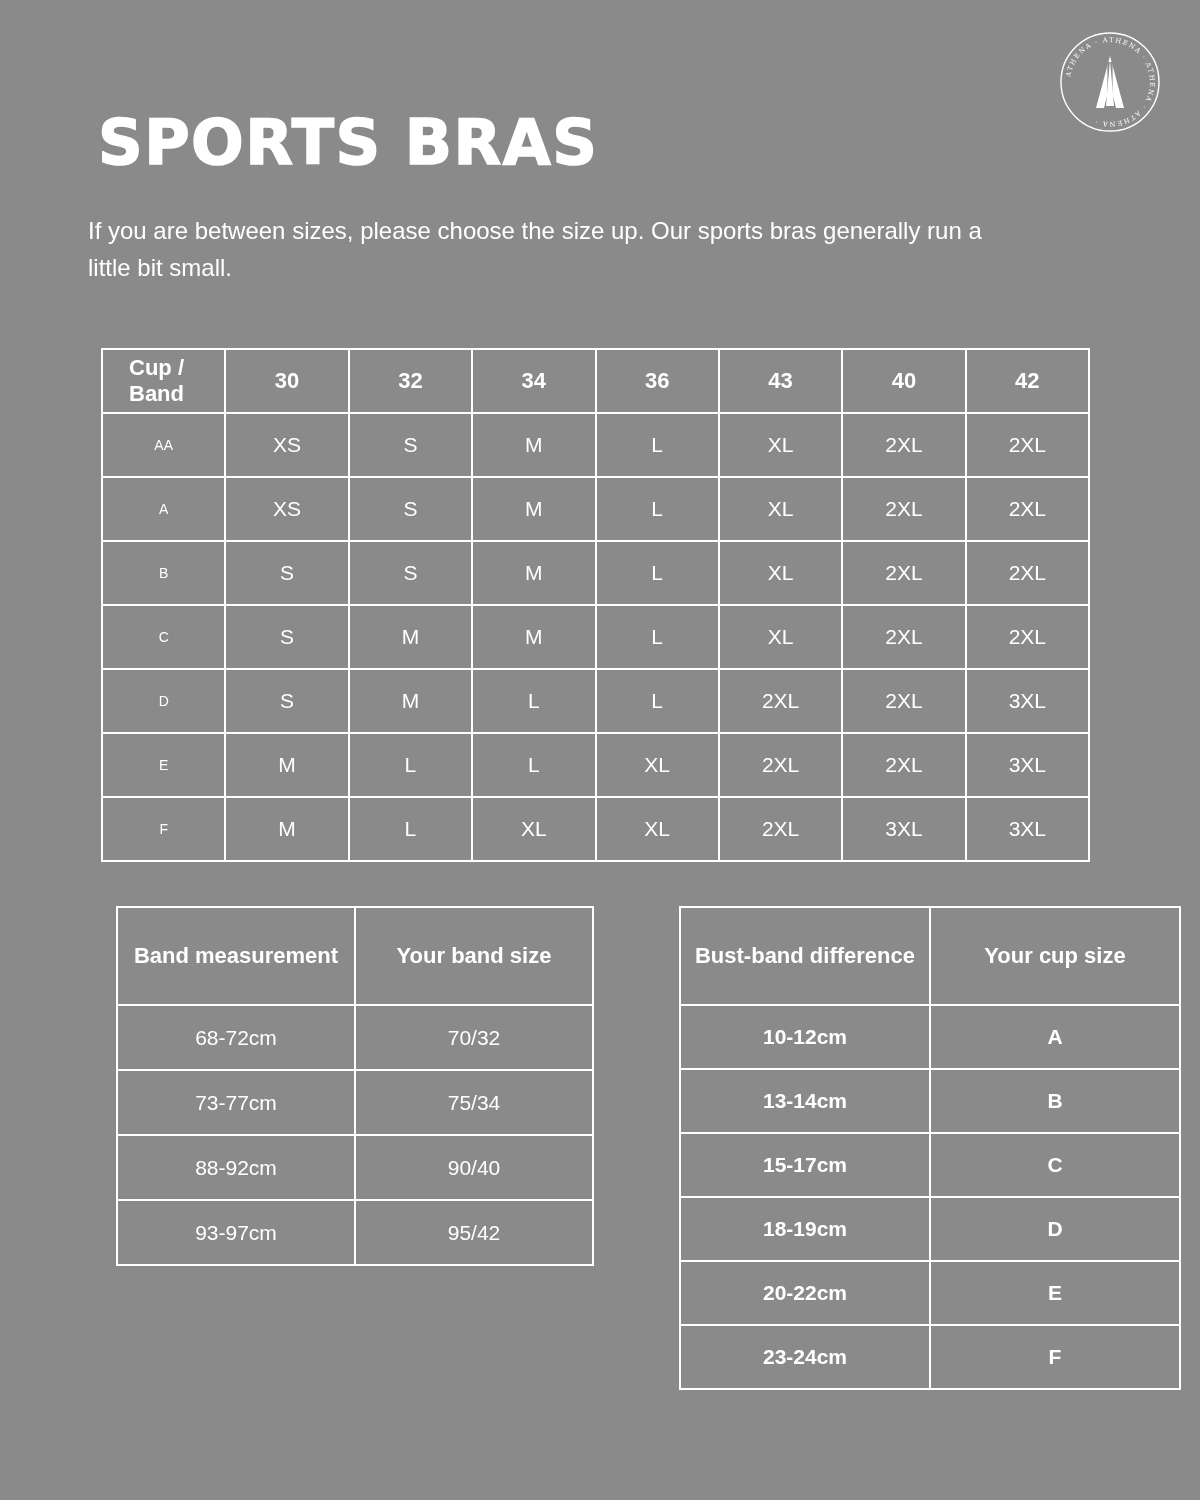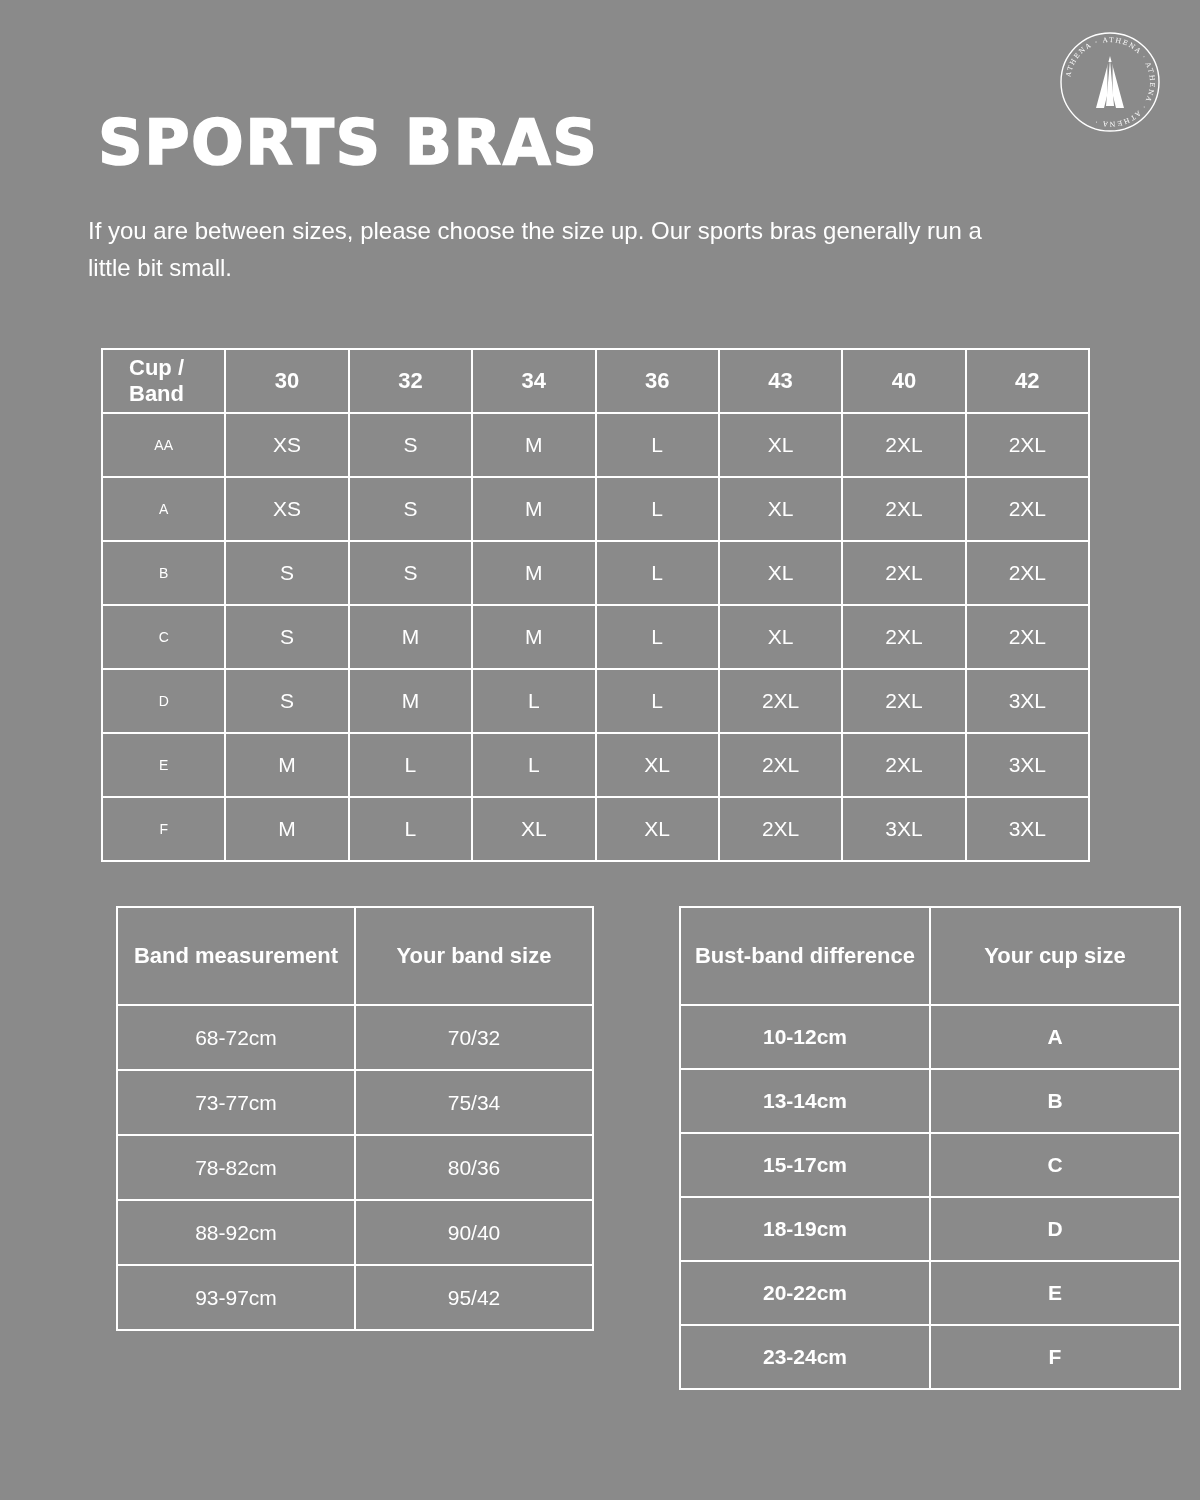--- a/index.html
+++ b/index.html
@@ -232,24 +232,20 @@
     <tbody>
       <tr>
         <td>68-72cm</td>
         <td>70/32</td>
       </tr>
       <tr>
         <td>73-77cm</td>
         <td>75/34</td>
       </tr>
       <tr>
-        <td>78-82cm</td>
-        <td>80/36</td>
-      </tr>
-      <tr>
         <td>88-92cm</td>
         <td>90/40</td>
       </tr>
       <tr>
         <td>93-97cm</td>
         <td>95/42</td>
       </tr>
     </tbody>
   </table>
 </div>

